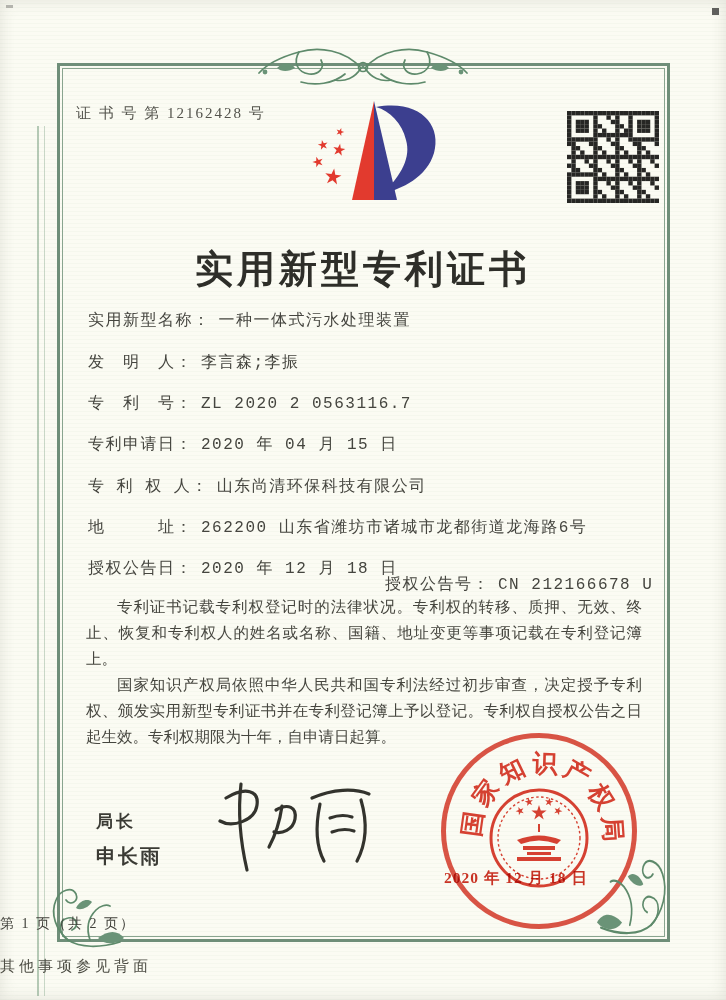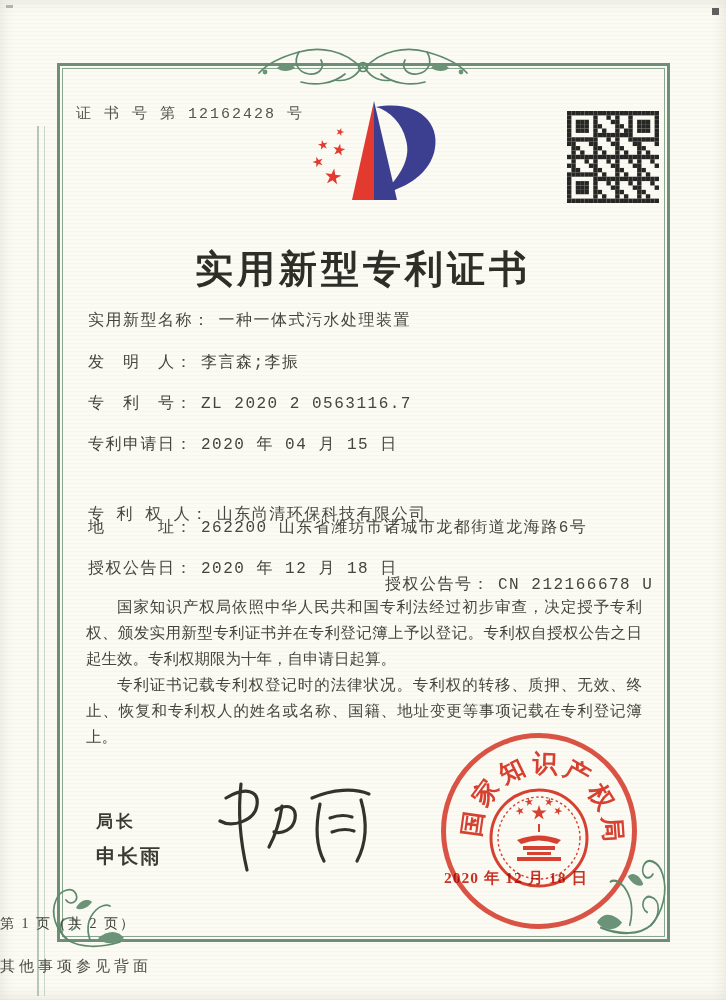--- a/index.html
+++ b/index.html
@@ -13,21 +13,21 @@
   }
   
   .mark-tl{position:absolute;left:6px;top:5px;width:7px;height:3px;background:#8a8a86;opacity:.6;}
   .mark-tr{position:absolute;left:712px;top:8px;width:7px;height:7px;background:#3a3a38;opacity:.8;}
   .spine{position:absolute;left:37px;top:126px;width:5px;height:870px;
     border-left:2px solid rgba(125,162,132,.55);border-right:1px solid rgba(125,162,132,.4);}
   
   .frame{position:absolute;left:57px;top:63px;width:607px;height:873px;border:3px solid #6f8e79;}
   .frame-inner{position:absolute;inset:2px;border:1px solid #89a48f;}
   
-  .cert-no{position:absolute;left:76px;top:104px;font-size:15px;letter-spacing:2px;color:#53534c;font-family:Liberation Mono, monospace;}
+  .cert-no{position:absolute;left:76px;top:104px;font-size:15px;letter-spacing:2px;color:#53534c;}
   .logo{position:absolute;left:290px;top:95px;width:155px;height:112px;}
   .qr{position:absolute;left:567px;top:111px;width:92px;height:92px;}
   .qr svg{width:100%;height:100%;}
   .title{position:absolute;left:0;right:0;top:220px;text-align:center;
     font-size:38px;font-weight:700;letter-spacing:4px;color:#2e2e29;margin-top:24px;}
   
   .field-row{position:absolute;left:88px;font-size:16px;letter-spacing:1.5px;white-space:nowrap;color:#45453f;height:22px;font-family:Liberation Mono, monospace;}
   .field-row .value{margin-left:8px;}
   .grant-pair2{position:absolute;left:297px;top:16px;white-space:nowrap;}
   
@@ -390,36 +390,36 @@
   </div>
   <div class="field-row" style="top:352px">
     <span class="label">发　明　人：</span><span class="value">李言森;李振</span>
   </div>
   <div class="field-row" style="top:393px">
     <span class="label">专　利　号：</span><span class="value">ZL 2020 2 0563116.7</span>
   </div>
   <div class="field-row" style="top:434px">
     <span class="label">专利申请日：</span><span class="value">2020 年 04 月 15 日</span>
   </div>
-  <div class="field-row" style="top:504px">
+  <div class="field-row" style="top:476px">
     <span class="label">专 利 权 人：</span><span class="value">山东尚清环保科技有限公司</span>
   </div>
   <div class="field-row" style="top:517px">
     <span class="label">地　　　址：</span><span class="value">262200 山东省潍坊市诸城市龙都街道龙海路6号</span>
   </div>
   <div class="field-row" style="top:558px">
     <span class="label">授权公告日：</span><span class="value">2020 年 12 月 18 日</span>
     <span class="grant-pair2">
       <span class="label">授权公告号：</span><span class="value">CN 212166678 U</span>
     </span>
   </div>
 
   <div class="body-text">
+    <p>专利证书记载专利权登记时的法律状况。专利权的转移、质押、无效、终止、恢复和专利权人的姓名或名称、国籍、地址变更等事项记载在专利登记簿上。</p>
     <p>国家知识产权局依照中华人民共和国专利法经过初步审查，决定授予专利权、颁发实用新型专利证书并在专利登记簿上予以登记。专利权自授权公告之日起生效。专利权期限为十年，自申请日起算。</p>
-    <p>专利证书记载专利权登记时的法律状况。专利权的转移、质押、无效、终止、恢复和专利权人的姓名或名称、国籍、地址变更等事项记载在专利登记簿上。</p>
   </div>
 
   <div class="director-title">局长</div>
   <div class="director-name">申长雨</div>
 
   <svg class="signature" viewBox="0 0 195 102">
     <g fill="none" stroke="#33332d" stroke-width="3.2" stroke-linecap="round">
       <path d="M30,22 C50,10 63,15 61,29 C59,45 36,52 24,45"></path>
       <path d="M45,8 C42,34 44,64 51,94"></path>
       <path d="M86,30 C84,44 80,58 73,71"></path>

